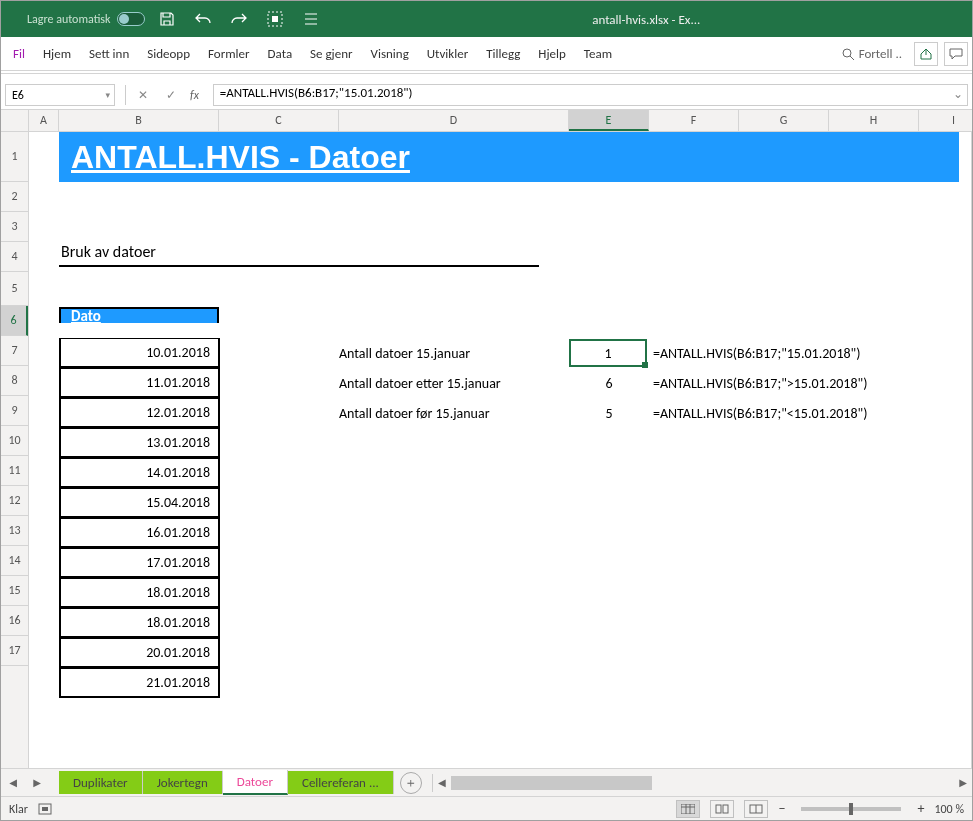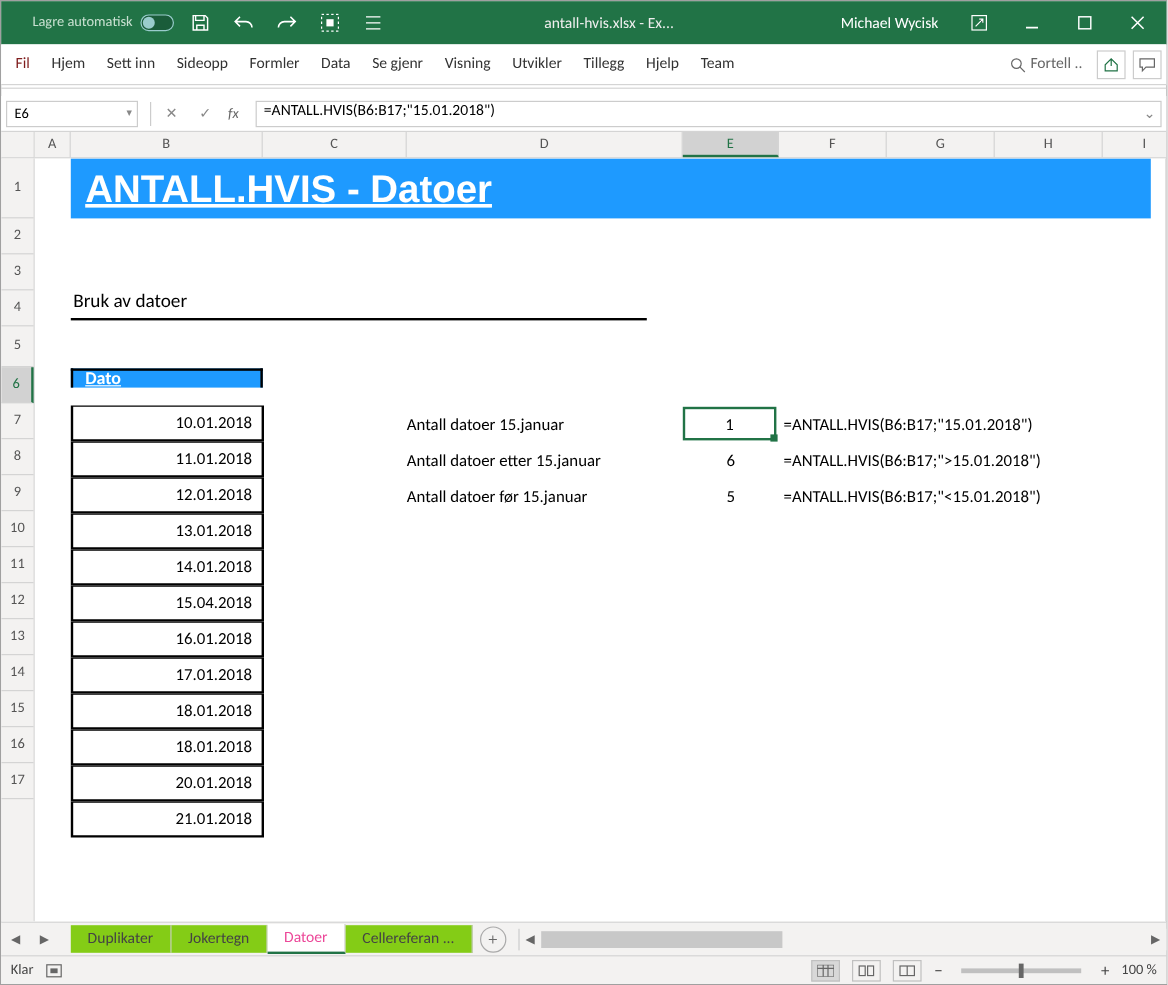--- a/index.html
+++ b/index.html
@@ -14,21 +14,21 @@
   .toggle::after { content: ""; position: absolute; width: 10px; height: 10px; background: #9cc; border-radius: 50%; top: 1px; left: 1px; }
   .qa-btn { width: 28px; height: 28px; display: flex; align-items: center; justify-content: center; color: #fff; font-size: 14px; }
   .title-center { flex: 1; text-align: center; font-size: 13px; white-space: nowrap; overflow: hidden; color: #eee; }
   .title-right { display: flex; align-items: center; gap: 4px; }
   .user-name { font-size: 13px; padding: 0 10px; }
   .win-btn { width: 40px; height: 28px; display: flex; align-items: center; justify-content: center; color: #fff; font-size: 14px; }
 
   
   .ribbon-tabs { height: 34px; background: #fff; border-bottom: 1px solid #d4d4d4; display: flex; align-items: center; padding: 0 4px; gap: 2px; }
   .ribbon-tab { padding: 4px 8px; font-size: 13px; color: #333; cursor: pointer; white-space: nowrap; }
-  .ribbon-tab.file { color: #7f1d1d; font-weight: 400; }
+  .ribbon-tab.file { color: #a21caf; font-weight: 400; }
   .ribbon-spacer { flex: 1; }
   .tell-me { display: flex; align-items: center; gap: 4px; font-size: 13px; color: #666; padding: 0 6px; }
   .ribbon-icon { width: 24px; height: 24px; display: flex; align-items: center; justify-content: center; border: 1px solid #ccc; margin-left: 4px; }
 
   
   .ribbon-line { height: 3px; border-bottom: 1px solid #d4d4d4; }
 
   
   .formula-bar { height: 30px; display: flex; align-items: center; border-bottom: 1px solid #d4d4d4; background: #fff; padding: 2px 4px; gap: 2px; margin-top:6px;}
   .name-box { width: 110px; height: 22px; border: 1px solid #ccc; display: flex; align-items: center; padding: 0 6px; font-size: 12px; background: #fff; margin-right: 6px; position: relative; }
@@ -136,44 +136,20 @@
             <rect x="5" y="5" width="6" height="6" fill="#fff"></rect>
           </svg>
       </div>
       <div class="qa-btn">
         <svg width="16" height="16" viewBox="0 0 16 16">
             <path fill="none" stroke="#fff" d="M2 3h12M2 8h12M2 13h12"></path>
           </svg>
       </div>
     </div>
     <div class="title-center">antall-hvis.xlsx - Ex...</div>
-    <div class="title-right">
-      <div class="user-name">Michael Wycisk</div>
-      <div class="win-btn">
-        <svg width="14" height="14" viewBox="0 0 14 14">
-            <rect x="1" y="1" width="12" height="12" fill="none" stroke="#fff"></rect>
-            <path stroke="#fff" d="M4 10l6-6 M7 4h3v3"></path>
-          </svg>
-      </div>
-      <div class="win-btn">
-        <svg width="12" height="12" viewBox="0 0 12 12">
-            <path stroke="#fff" stroke-width="1.3" d="M1 10h10"></path>
-          </svg>
-      </div>
-      <div class="win-btn">
-        <svg width="12" height="12" viewBox="0 0 12 12">
-            <rect x="1" y="1" width="10" height="10" fill="none" stroke="#fff" stroke-width="1.2"></rect>
-          </svg>
-      </div>
-      <div class="win-btn">
-        <svg width="12" height="12" viewBox="0 0 12 12">
-            <path stroke="#fff" stroke-width="1.3" d="M1 1l10 10M11 1L1 11"></path>
-          </svg>
-      </div>
-    </div>
   </div>
 
   <div class="ribbon-tabs">
     <div class="ribbon-tab file">Fil</div>
     <div class="ribbon-tab">Hjem</div>
     <div class="ribbon-tab">Sett inn</div>
     <div class="ribbon-tab">Sideopp</div>
     <div class="ribbon-tab">Formler</div>
     <div class="ribbon-tab">Data</div>
     <div class="ribbon-tab">Se gjenr</div>

